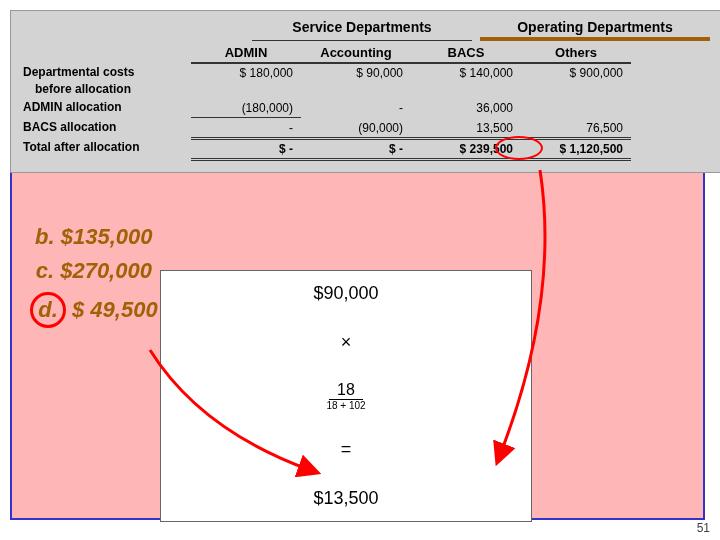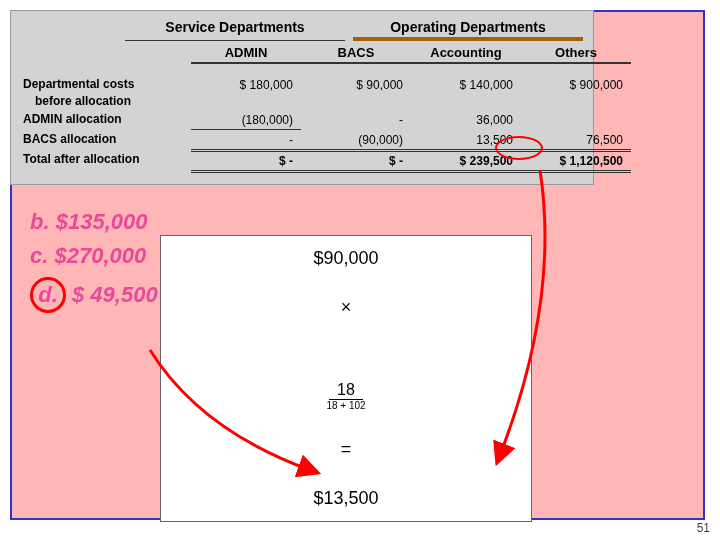--- a/index.html
+++ b/index.html
@@ -22,21 +22,21 @@
       height: 510px;
       background: #ffb6b6;
       border: 2px solid #3333cc;
     }
 
     
     .table-container {
       position: absolute;
       top: 10px;
       left: 10px;
-      width: 584px;
+      width: 711px;
       background: #d3d3d3;
       border: 1px solid #999;
       padding: 8px 10px 10px 10px;
     }
 
     .table-title-row {
       display: flex;
       justify-content: flex-end;
       margin-bottom: 4px;
     }
@@ -55,21 +55,21 @@
       text-align: center;
       font-weight: bold;
       font-size: 14px;
       border-bottom: 4px solid #a16207;
       padding-bottom: 2px;
       flex: 0 0 230px;
     }
 
     .col-headers {
       display: flex;
-      margin-bottom: 12px;
+      margin-bottom: 0;
     }
 
     .row-label-col {
       flex: 0 0 170px;
     }
 
     .col-header {
       flex: 0 0 110px;
       text-align: center;
       font-weight: bold;
@@ -114,26 +114,27 @@
       font-weight: bold;
     }
 
     .total-row .row-label {
       font-weight: bold;
     }
 
     
     .answers-area {
       position: absolute;
-      top: 209px;
+      top: 224px;
       left: 30px;
       font-size: 22px;
       font-style: italic;
-      color: #ec4899;
-      font-weight: bold;
+      color: #a16207;
+      font-weight: bold;
+      text-align: center;
     }
 
     .answer-line {
       margin-bottom: 8px;
     }
 
     .answer-d {
       display: flex;
       align-items: center;
       gap: 6px;
@@ -166,21 +167,20 @@
       align-items: center;
       gap: 28px;
       flex-direction: column;
     }
 
     .formula-fraction {
       display: flex;
       flex-direction: column;
       align-items: center;
       font-size: 16px;
-      margin-top: 35px;
     }
 
     .fraction-num {
       border-bottom: 1.5px solid #000;
       padding: 0 8px;
       font-size: 16px;
     }
 
     .fraction-den {
       padding: 0 8px;
@@ -225,22 +225,22 @@
 <div class="table-container">
 
   <div class="table-title-row">
     <div class="header-service">Service Departments</div>
     <div class="header-operating">Operating Departments</div>
   </div>
 
   <div class="col-headers">
     <div class="row-label-col"></div>
     <div class="col-header">ADMIN</div>
+    <div class="col-header">Accounting</div>
     <div class="col-header">BACS</div>
-    <div class="col-header">Accounting</div>
     <div class="col-header">Others</div>
   </div>
 
   <div class="data-row">
     <div class="row-label">
       Departmental costs<br><span style="padding-left:12px;">before allocation</span>
     </div>
     <div class="cell">$ 180,000</div>
     <div class="cell">$ 90,000</div>
     <div class="cell">$ 140,000</div>

